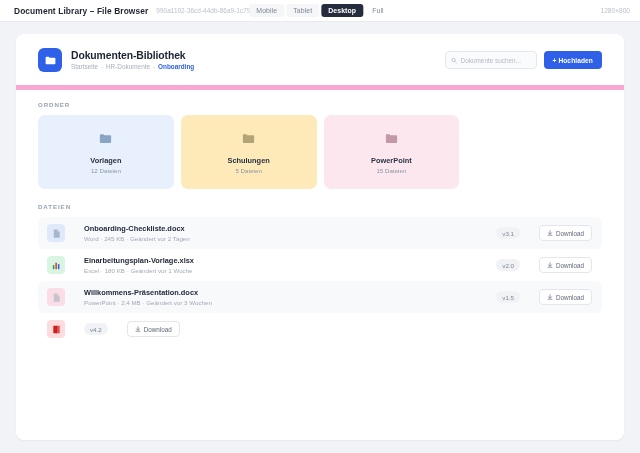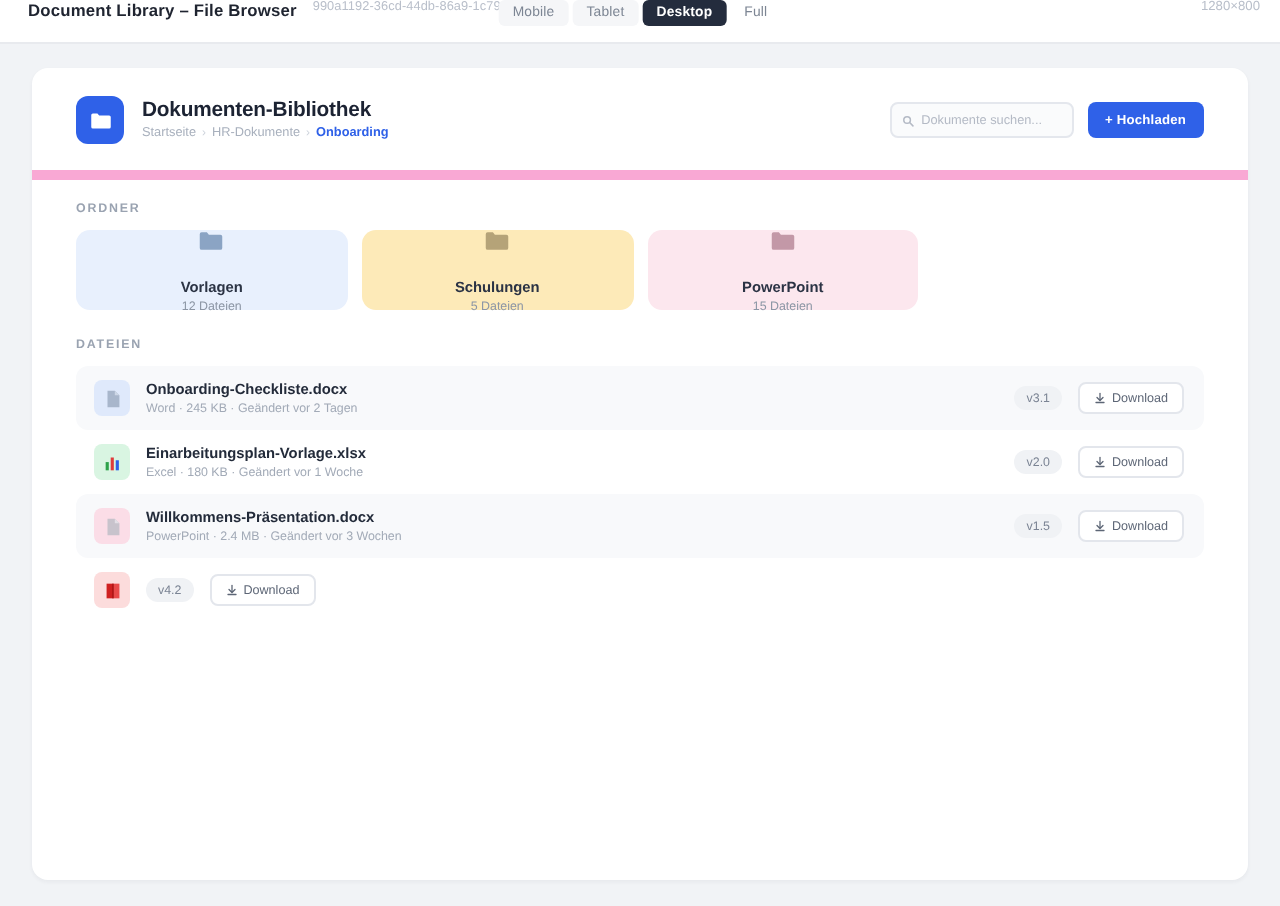--- a/index.html
+++ b/index.html
@@ -11,20 +11,21 @@
     font-family: "Liberation Sans", sans-serif;
     background: #ffffff;
   }
 
   
   .chrome {
     height: 22px;
     background: #ffffff;
     border-bottom: 1px solid #e8eaee;
     display: flex;
+    align-items: center;
     padding: 0 1px 0 14px;
     gap: 8px;
     position: relative;
   }
   .chrome-title {
     font-size: 8.4px;
     font-weight: bold;
     color: #1f2430;
     letter-spacing: .1px;
     white-space: nowrap;
@@ -169,21 +170,21 @@
 
   
   .folder-grid {
     display: grid;
     grid-template-columns: repeat(4, 1fr);
     gap: 7px;
     margin-bottom: 14px;
   }
   .folder-card {
     border-radius: 7px;
-    height: 40px;
+    height: 74px;
     display: flex;
     flex-direction: column;
     align-items: center;
     justify-content: center;
     gap: 2px;
     cursor: pointer;
   }
   .folder-glyph { margin-bottom: 4px; }
   .folder-name {
     font-size: 7.4px;
@@ -195,21 +196,21 @@
     color: #8c96a5;
   }
 
   
   .file-list { display: flex; flex-direction: column; }
   .file-row {
     display: flex;
     align-items: center;
     padding: 7px 10px 7px 9px;
     border-radius: 6px;
-    gap: 8px;
+    gap: 19px;
     cursor: pointer;
   }
   .file-row.alt { background: #f8f9fb; }
   .file-icon {
     width: 18px; height: 18px;
     border-radius: 4px;
     display: flex; align-items: center; justify-content: center;
     flex: 0 0 auto;
   }
   .file-meta { flex: 1 1 auto; min-width: 0; }

